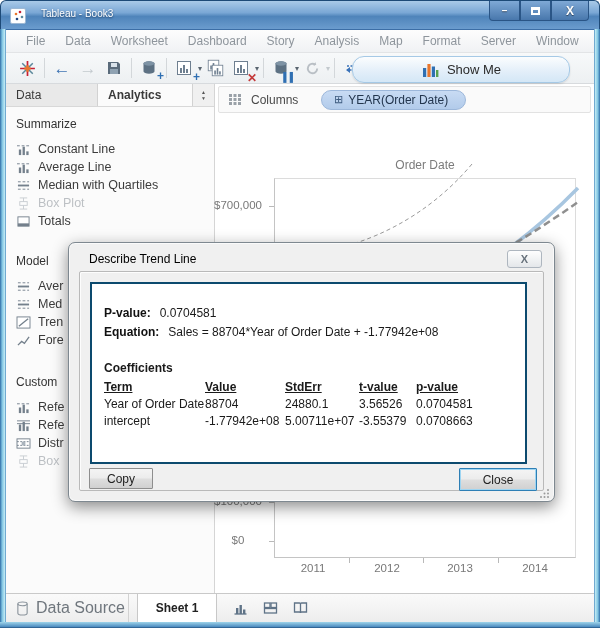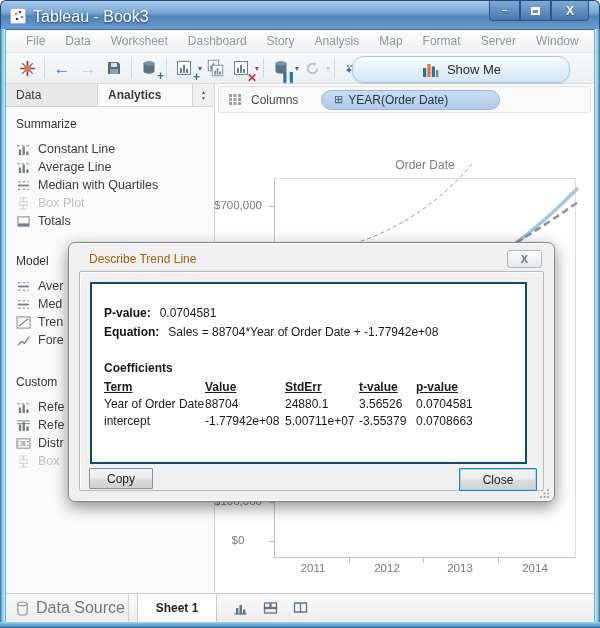--- a/index.html
+++ b/index.html
@@ -10,21 +10,21 @@
   .titlebar{position:absolute;left:0;top:0;width:600px;height:30px;
     background:linear-gradient(180deg,#a9cae8 0%,#7aa7d5 42%,#4f84ba 55%,#6b9cce 100%);
     border:1px solid #1d4a77;border-bottom:1px solid #3c6ea6;border-radius:6px 6px 0 0;}
   .f-side{position:absolute;top:29px;bottom:0;width:6px;
     background:linear-gradient(90deg,#2f6ca6,#7fc4e2 35%,#b9e6f2 75%,#4d8cc0);}
   .f-left{left:0;} .f-right{right:0;background:linear-gradient(90deg,#4d8cc0,#b9e6f2 25%,#7fc4e2 65%,#2f6ca6);}
   .f-bottom{position:absolute;left:0;right:0;bottom:0;height:6px;
     background:linear-gradient(180deg,#9ed4ea,#4d8cc0 80%,#1d4a77);}
   .title-icon{position:absolute;left:9px;top:7px;width:16px;height:16px;background:#fff;
     border:1px solid #9db8d4;border-radius:2px;}
-  .title-text{position:absolute;left:32px;top:7px;font-size:16px;color:#fff;
+  .title-text{position:absolute;left:40px;top:7px;font-size:10px;color:#fff;
     text-shadow:0 1px 2px rgba(10,40,80,.8);}
   .ctrls{position:absolute;right:10px;top:0;display:flex;}
   .ctrl{width:31px;height:20px;display:flex;align-items:center;justify-content:center;
     background:linear-gradient(180deg,#7fa9d6,#4877ac);border:1px solid #2a5586;border-top:none;
     color:#fff;font-size:10px;font-weight:bold;text-shadow:0 1px 1px rgba(0,0,0,.5);cursor:pointer;}
   .ctrl:first-child{border-radius:0 0 0 4px;} .ctrl:last-child{border-radius:0 0 4px 0;width:38px;}
   .maxbox{width:9px;height:8px;border:2px solid #fff;border-top-width:3px;}
   
   #client{position:absolute;left:6px;right:6px;top:30px;bottom:6px;background:#fff;overflow:hidden;}
   .menubar{position:absolute;left:0;right:0;top:0;height:23px;display:flex;align-items:center;
@@ -59,21 +59,21 @@
   .si svg{flex:0 0 auto;}
   .gap-model{height:24px;} .gap-custom{height:26px;}
   
   #main{flex:1;position:relative;background:#fff;}
   .shelf{position:absolute;left:3px;right:3px;height:27px;background:#fafafa;border:1px solid #e2e2e2;
     border-radius:2px;display:flex;align-items:center;padding:0 8px;gap:8px;}
   .shelf-cols{top:2px;} .shelf-rows{top:33px;}
   .shelf-label{font-size:12px;color:#4a4a4a;width:62px;}
   .pill{height:20px;border-radius:10px;display:flex;align-items:center;padding:0 12px;
     font-size:12px;color:#23364e;cursor:pointer;gap:5px;}
-  .pill-blue{background:linear-gradient(180deg,#c8dbf3,#b2cbea);border:1px solid #9cb7da;width:179px;text-align:right;}
+  .pill-blue{background:linear-gradient(180deg,#c8dbf3,#b2cbea);border:1px solid #9cb7da;width:145px;text-align:right;}
   .pill-blue::before{content:"\229E";font-size:11px;color:#3c5a7e;}
   .pill-green{background:linear-gradient(180deg,#c2dfc4,#aed4b1);border:1px solid #99c19d;color:#28422b;}
   
   #chart{position:absolute;left:0;right:0;top:64px;bottom:0;background:#fff;}
   .chart-title{position:absolute;left:59px;width:302px;top:10px;text-align:center;
     font-size:12px;color:#7b7b7b;}
   .plot{position:absolute;left:59px;top:30px;width:302px;height:380px;
     border:1px solid #dcdcdc;border-left:1px solid #c4c4c4;border-bottom:1px solid #c4c4c4;}
   .ylab{position:absolute;width:52px;right:330px;text-align:center;font-size:11.5px;color:#787878;}
   .ytick{position:absolute;left:54px;width:5px;height:1px;background:#b9b9b9;}
@@ -88,21 +88,21 @@
   .sb-sep{position:absolute;left:122px;top:0;bottom:0;width:1px;background:#d2d2d2;}
   .sheet-tab{position:absolute;left:131px;top:0;bottom:0;width:80px;background:#fff;
     border-left:1px solid #c8c8c8;border-right:1px solid #c8c8c8;display:flex;align-items:center;
     justify-content:center;font-size:12px;font-weight:bold;color:#222;cursor:pointer;}
   .sb-ic{position:absolute;top:5px;width:20px;height:18px;display:flex;align-items:center;
     justify-content:center;cursor:pointer;}
   
   #dialog{position:absolute;left:68px;top:242px;width:487px;height:260px;background:#f0f0f0;
     border:1px solid #7e8890;border-radius:7px;z-index:50;
     box-shadow:0 5px 16px rgba(0,0,0,.45),inset 0 0 0 1px rgba(255,255,255,.65);}
-  .dlg-title{position:absolute;left:20px;top:9px;font-size:12px;color:#a16207;}
+  .dlg-title{position:absolute;left:20px;top:9px;font-size:12px;color:#000000;}
   .dlg-close{position:absolute;right:12px;top:7px;width:35px;height:18px;border-radius:3px;
     border:1px solid #aeb6bf;background:linear-gradient(180deg,#fefefe,#e4e7ea);display:flex;
     align-items:center;justify-content:center;font-size:11px;font-weight:bold;color:#68727c;cursor:pointer;}
   .dlg-panel{position:absolute;left:10px;right:10px;top:28px;bottom:10px;background:#f0f0f0;
     border:1px solid #b9b9b9;border-radius:2px;box-shadow:inset 1px 1px 0 #fdfdfd;}
   .dlg-white{position:absolute;left:10px;top:10px;right:16px;height:182px;background:#fff;
     border:2px solid #0c4a6e;padding:20px 12px;font-size:12px;color:#1a1a1a;overflow:hidden;}
   .drow{display:flex;gap:9px;line-height:19px;}
   .drow b{color:#111;}
   .coef-title{font-weight:bold;margin:17px 0 2px 0;line-height:18px;}

